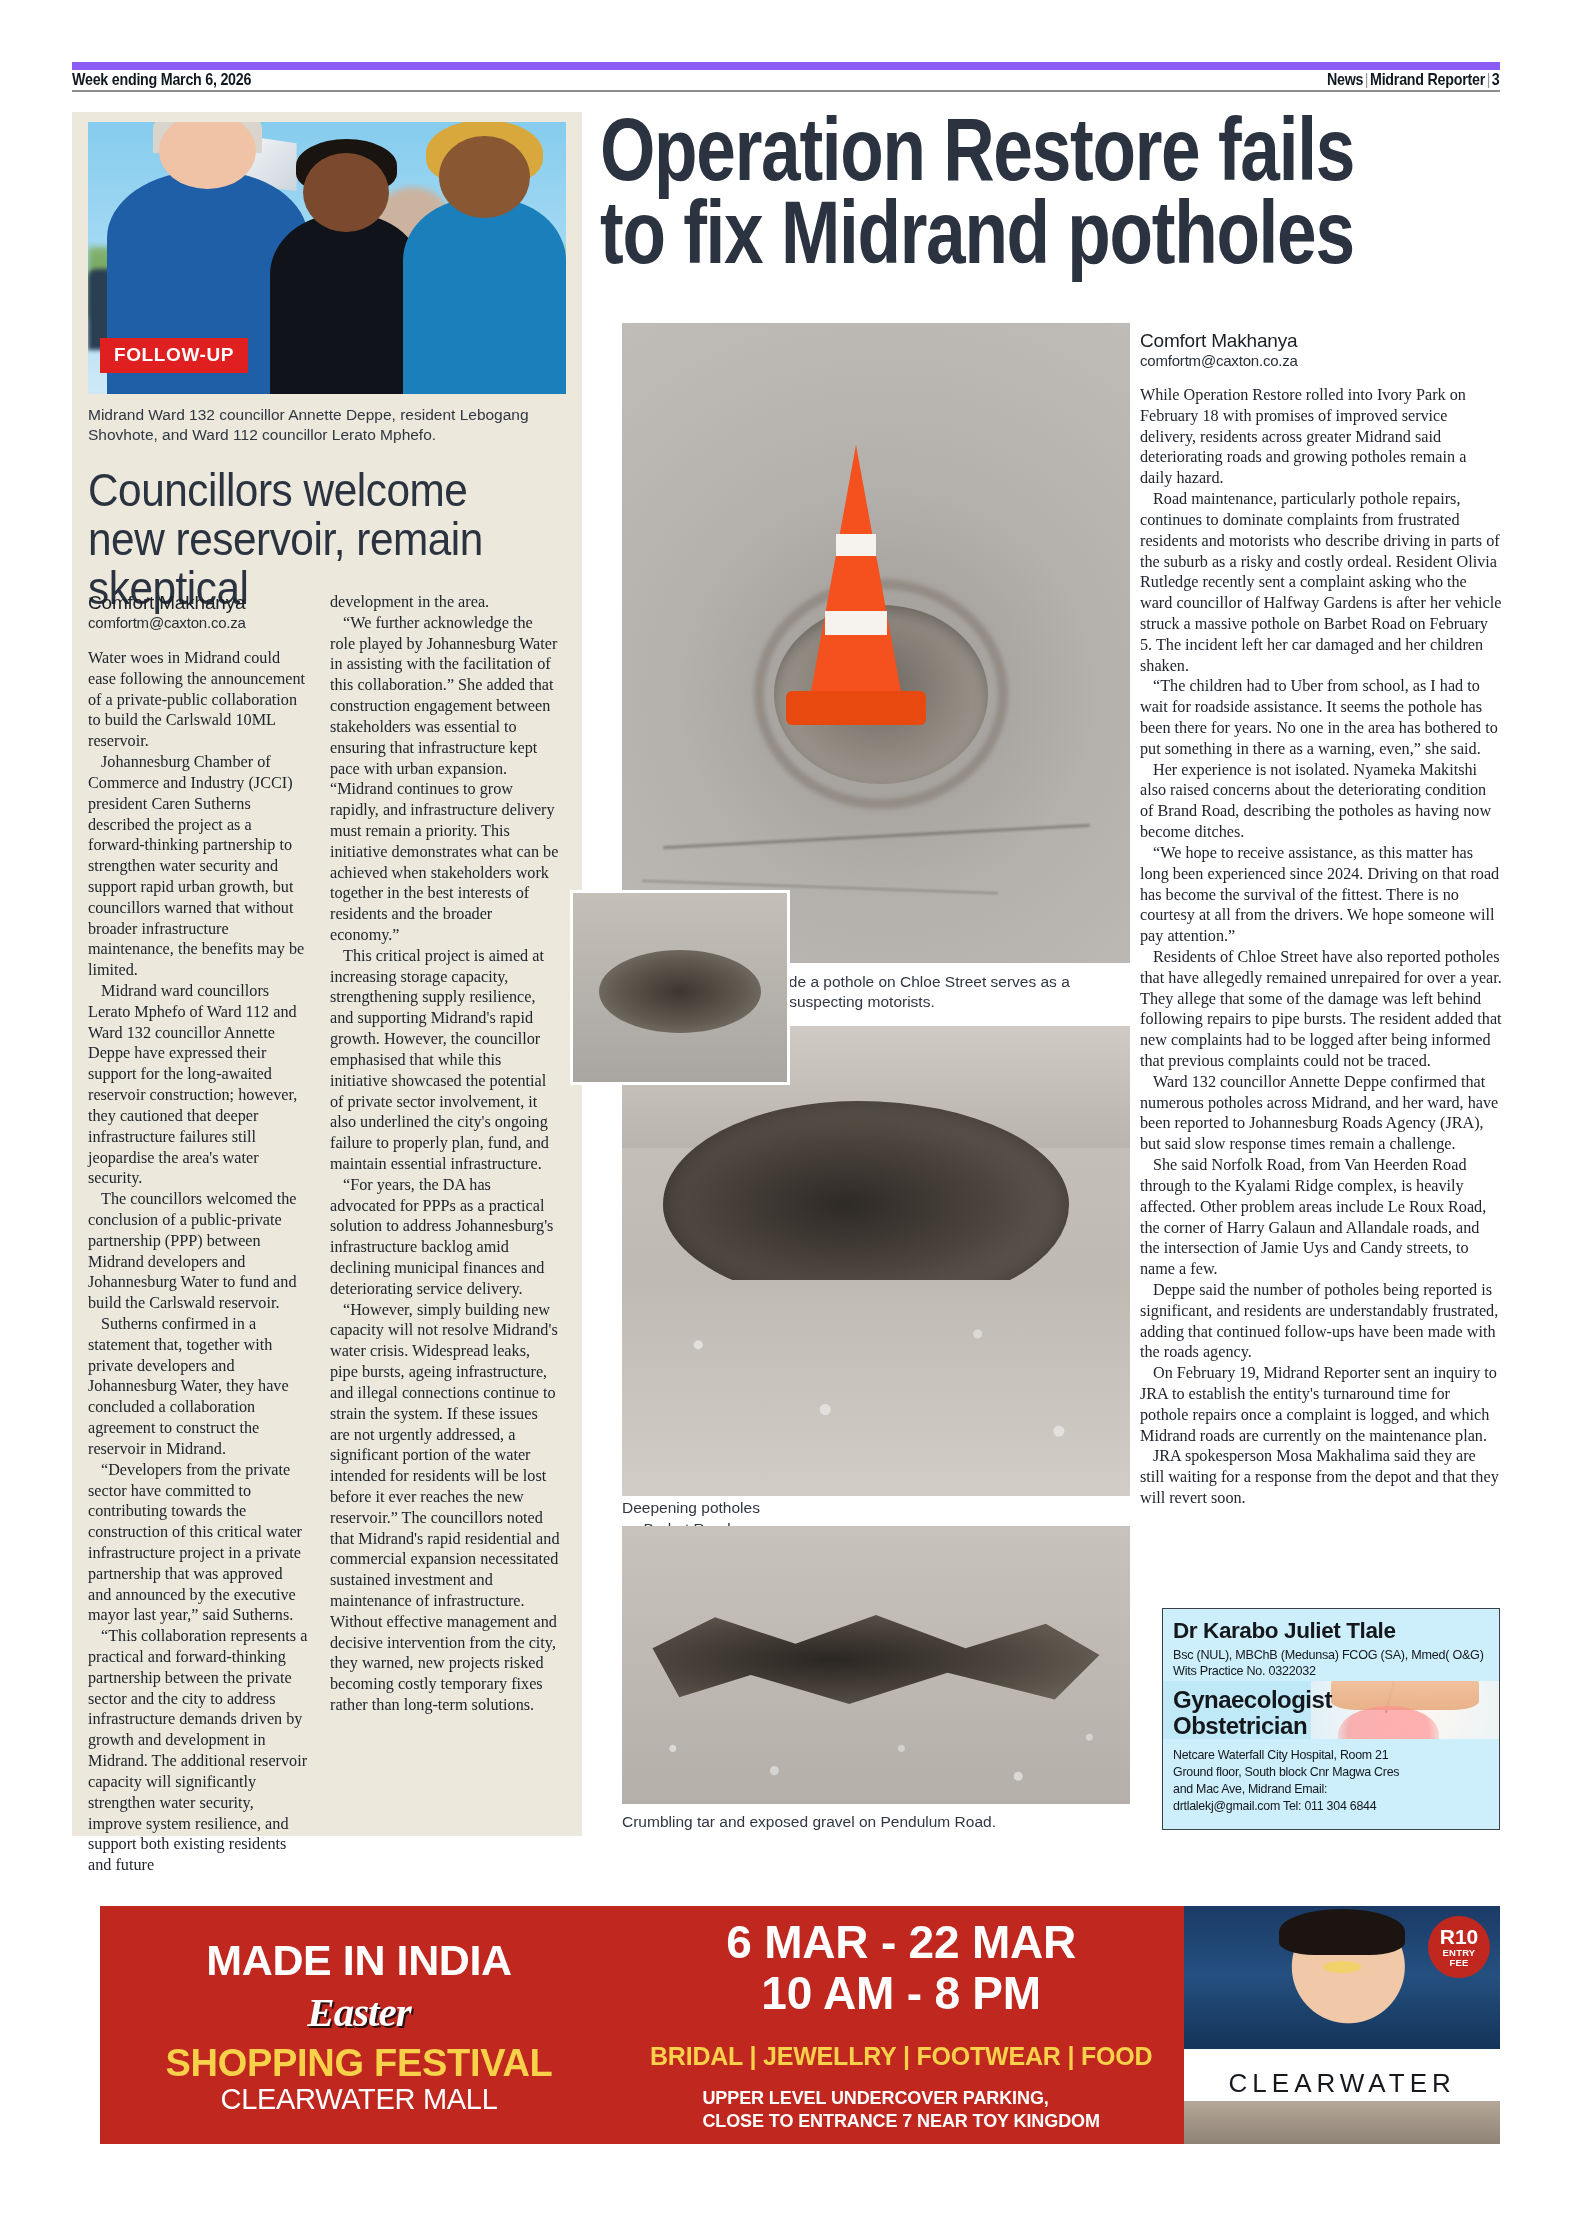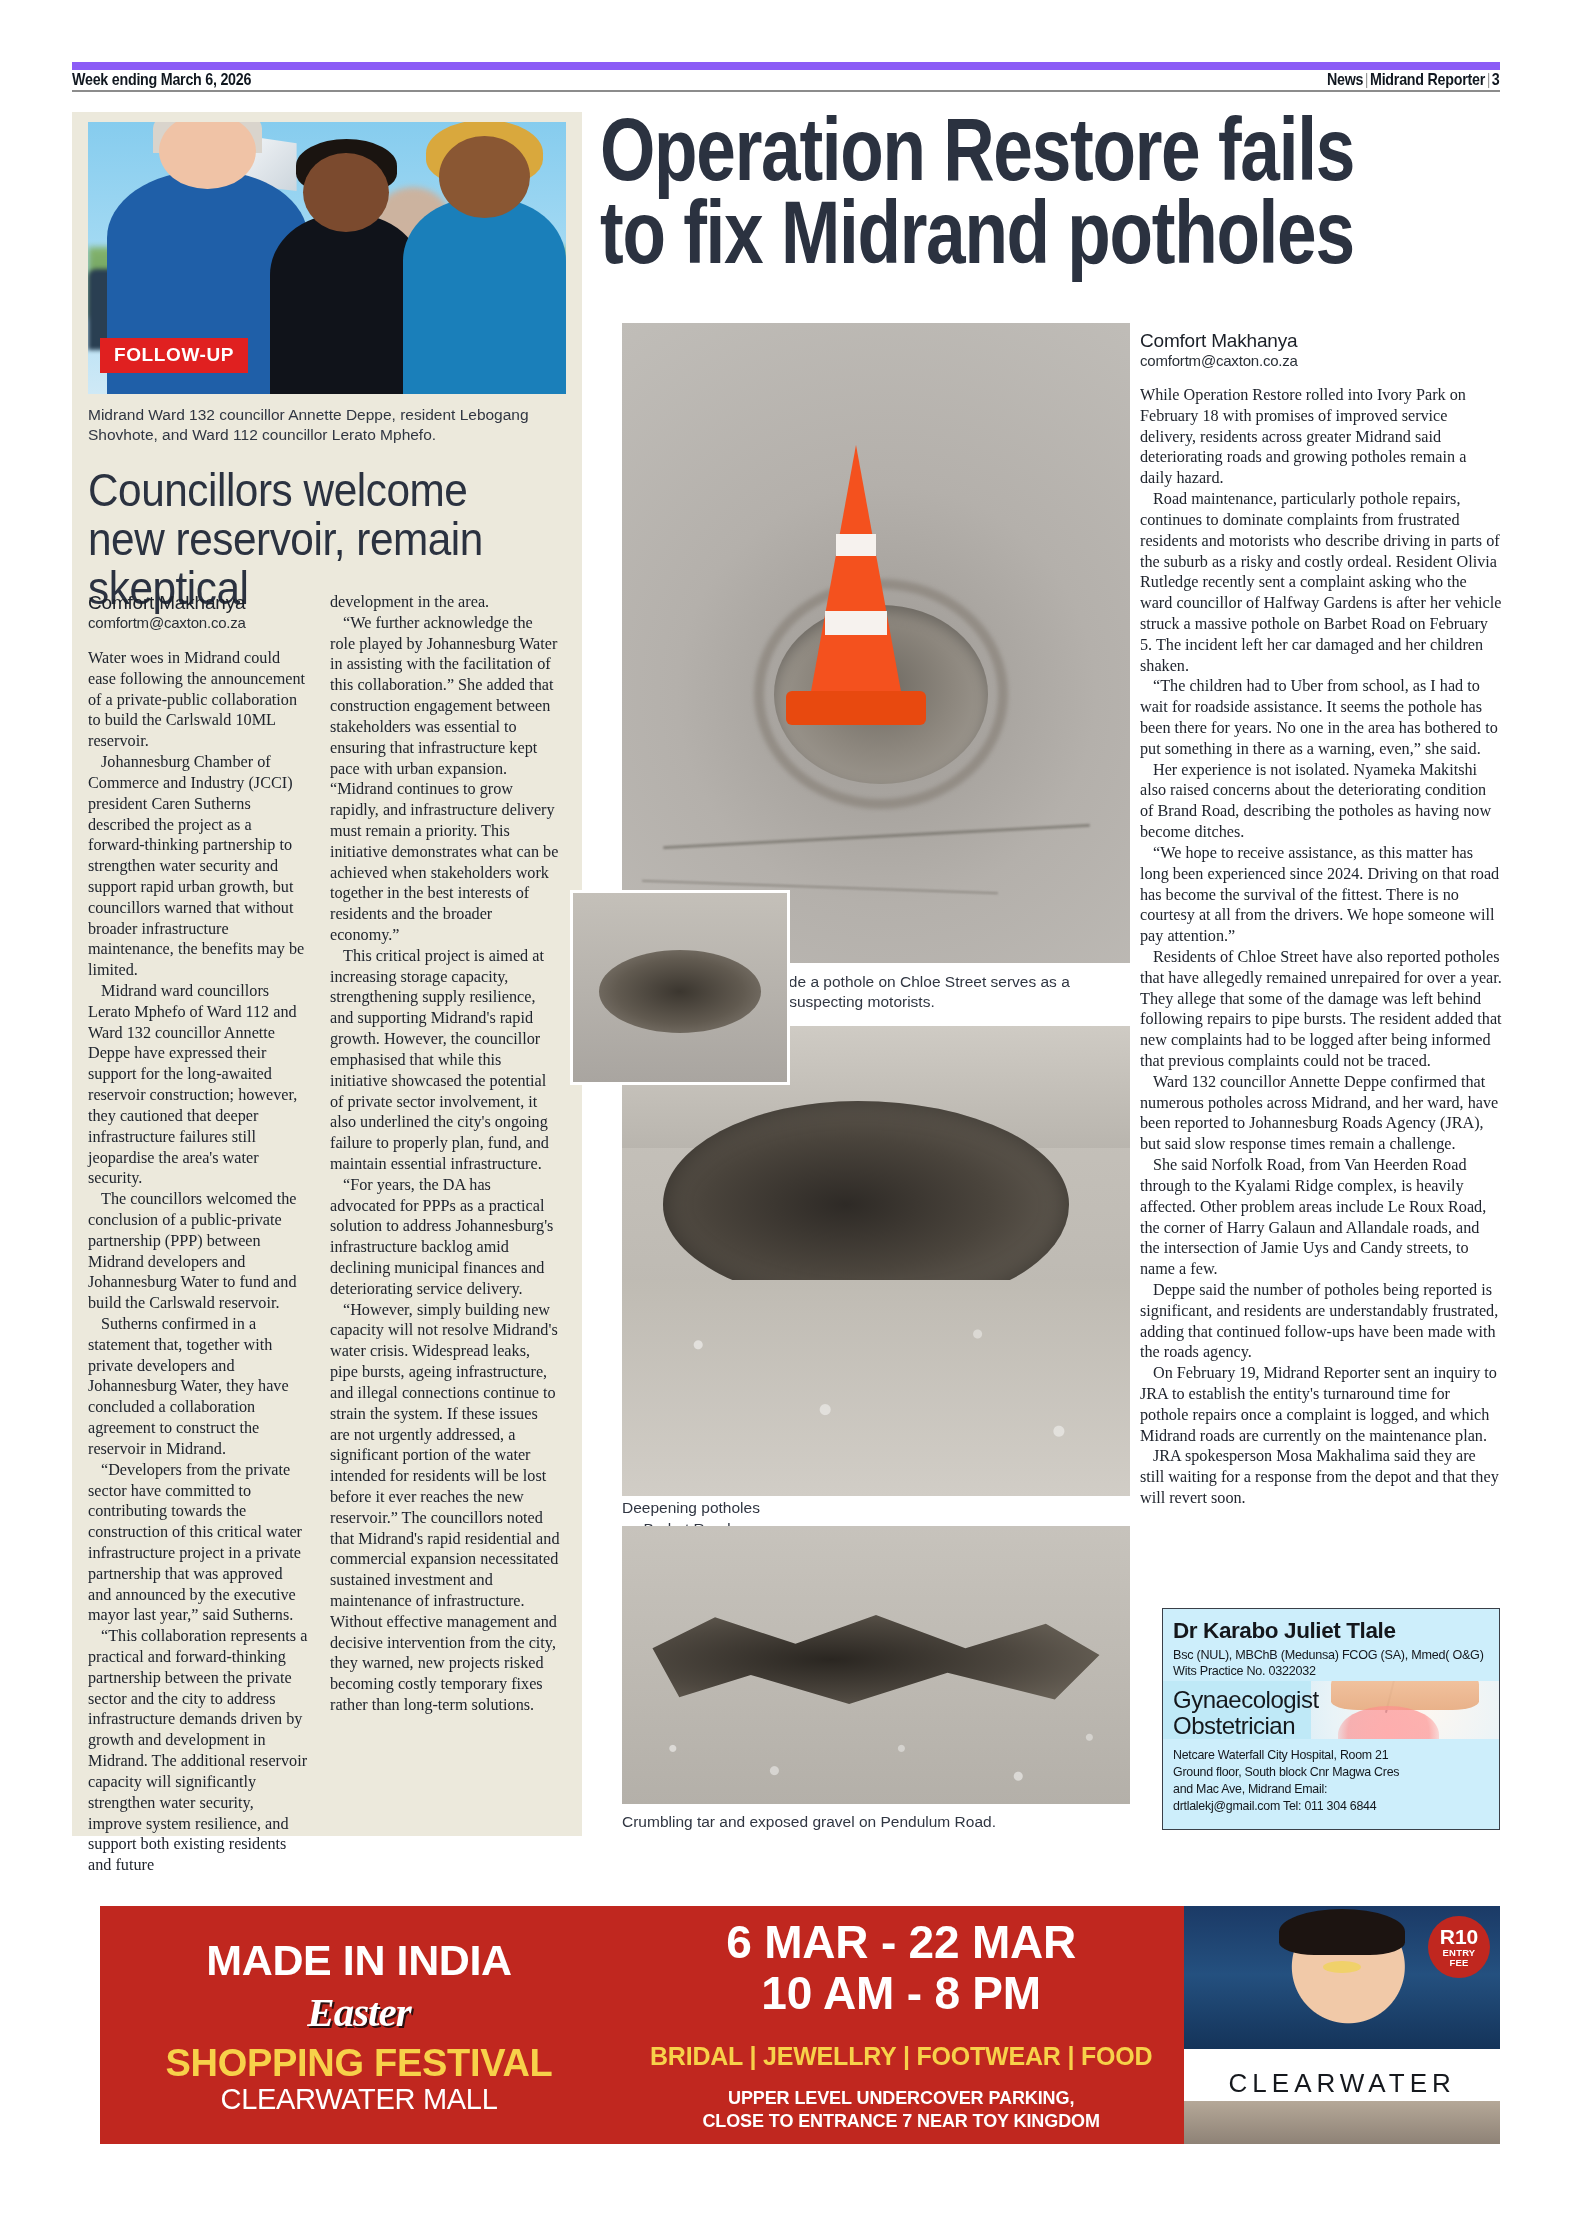--- a/index.html
+++ b/index.html
@@ -290,21 +290,21 @@
   }
   .doc-quals {
     position:absolute; left:10px; top:38px; width:318px;
     font-family:"Liberation Sans Narrow","Liberation Sans",sans-serif;
     font-weight:normal; font-size:12.6px; line-height:1.3; color:#14171c;
     letter-spacing:-0.25px; z-index:3;
   }
   .doc-spec {
     position:absolute; left:10px; top:78px; width:220px;
     font-family:"Liberation Sans Narrow","Liberation Sans",sans-serif;
-    font-weight:normal; font-size:24px; line-height:1.07; color:#14171c;
+    font-weight:bold; font-size:24px; line-height:1.07; color:#14171c;
     letter-spacing:-0.5px; z-index:3;
   }
   .doc-addr {
     position:absolute; left:10px; top:138px; width:230px;
     font-family:"Liberation Sans Narrow","Liberation Sans",sans-serif;
     font-weight:normal; font-size:12.4px; line-height:1.36; color:#14171c;
     letter-spacing:-0.25px; z-index:3;
   }
 
   
@@ -352,21 +352,21 @@
     line-height:1.12; text-align:center;
   }
   .b-cats {
     font-family:"Liberation Sans Narrow","Liberation Sans",sans-serif;
     font-weight:bold; font-size:25px; color:#f7d14a; letter-spacing:-0.2px;
     margin-top:22px; text-align:center;
   }
   .b-park {
     font-family:"Liberation Sans Narrow","Liberation Sans",sans-serif;
     font-weight:bold; font-size:18px; color:#fff; letter-spacing:-0.1px;
-    margin-top:16px; line-height:1.3; text-align:center;
+    margin-top:16px; line-height:1.3; text-align:left;
   }
   .banner-right {
     position:relative; width:322px; height:100%;
     background:linear-gradient(#e4dcd2,#cfc4b6);
     overflow:hidden;
   }
   .br-model {
     position:absolute; left:0; top:0; width:100%; height:64%;
     background:
       radial-gradient(circle at 52% 40%, #f1c9a8 0 56px, transparent 57px),

